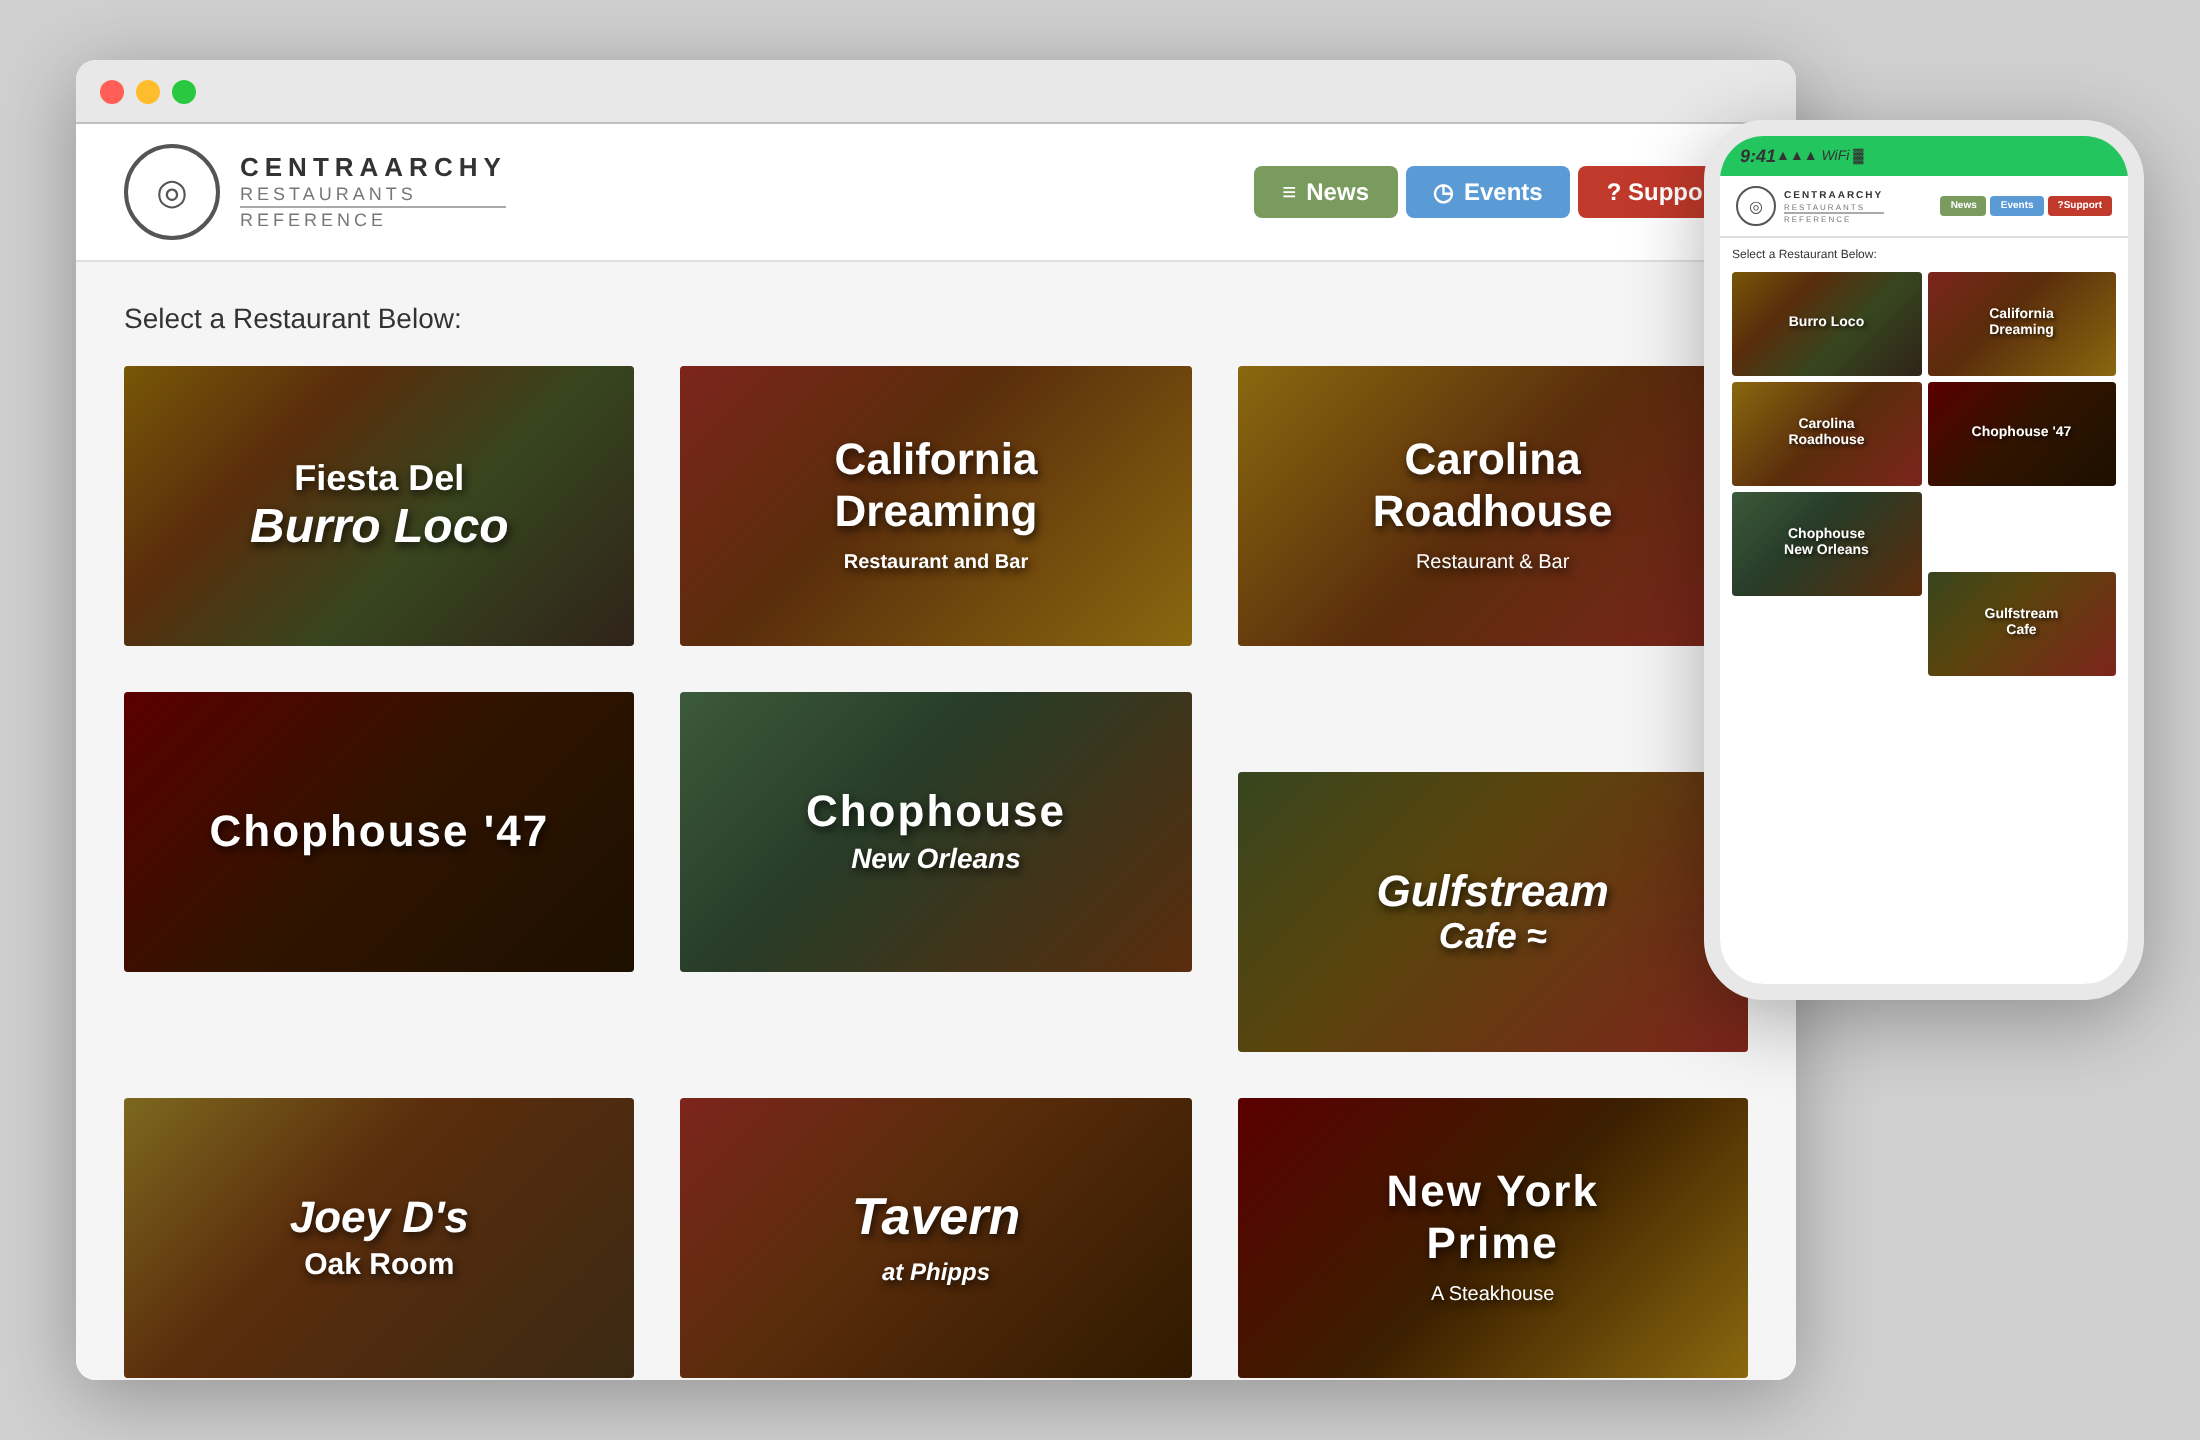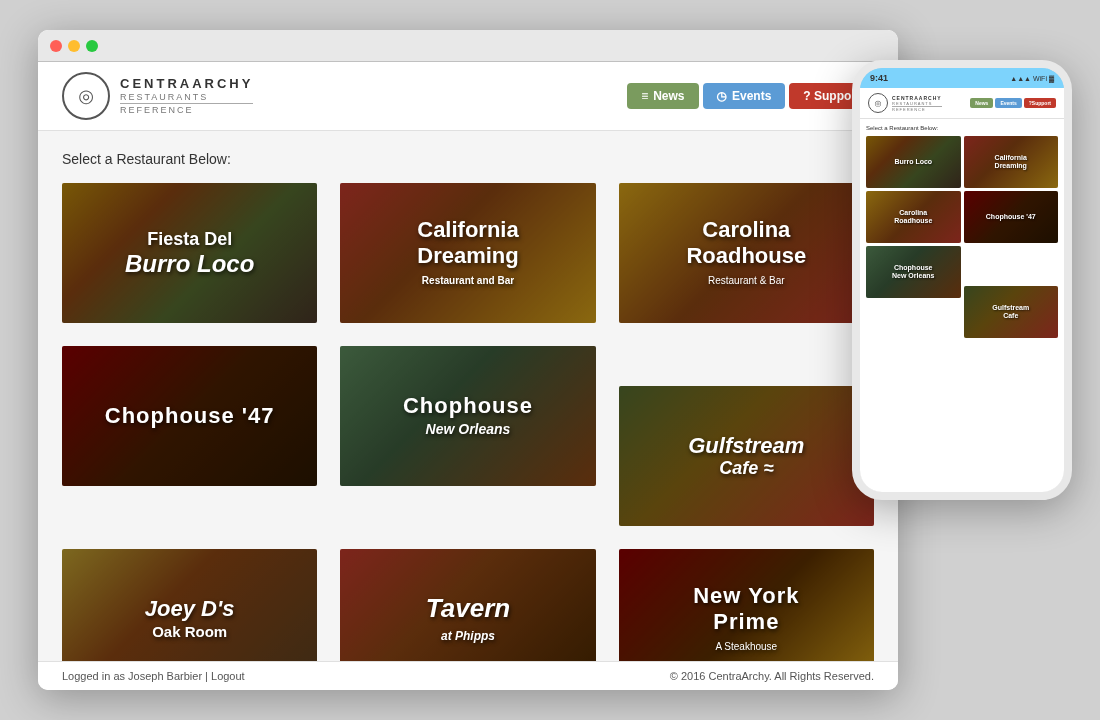--- a/index.html
+++ b/index.html
@@ -211,29 +211,30 @@
       background: #f0f0f0;
       border-radius: 30px;
       box-shadow: 0 10px 40px rgba(0,0,0,0.3), inset 0 0 0 2px #ccc;
       border: 8px solid #e8e8e8;
       overflow: hidden;
       display: flex;
       flex-direction: column;
     }
 
     .phone-notch {
-      background: #7dd3fc;
+      background: #22c55e;
       height: 20px;
       display: flex;
       align-items: center;
-      justify-content: space-between;
+      justify-content: flex-start;
       padding: 2px 10px;
       font-size: 8px;
       color: #333;
       flex-shrink: 0;
+      font-style: italic;
     }
 
     .phone-time { font-weight: bold; font-size: 9px; }
     .phone-status { display: flex; gap: 2px; align-items: center; font-size: 7px; }
 
     .phone-screen {
       background: #fff;
       flex: 1;
       overflow: hidden;
       display: flex;
@@ -431,26 +432,20 @@
 
         <div class="restaurant-card bg-nyprime">
           <div class="card-overlay">
             <div class="card-name"><span style="font-size:22px;letter-spacing:1px;">New York<br>Prime</span><br><span style="font-size:10px;font-weight:normal;">A Steakhouse</span></div>
           </div>
         </div>
 
       </div>
     </div>
 
-    <div class="app-footer">
-      <div>
-        <span>Logged in as Joseph Barbier | </span><a>Logout</a>
-      </div>
-      <div>© 2016 CentraArchy. All Rights Reserved.</div>
-    </div>
   </div>
 </div>
 
 <div class="mobile-phone">
   <div class="phone-notch">
     <span class="phone-time">9:41</span>
     <span class="phone-status">▲▲▲ WiFi ▓</span>
   </div>
 
   <div class="phone-screen">

